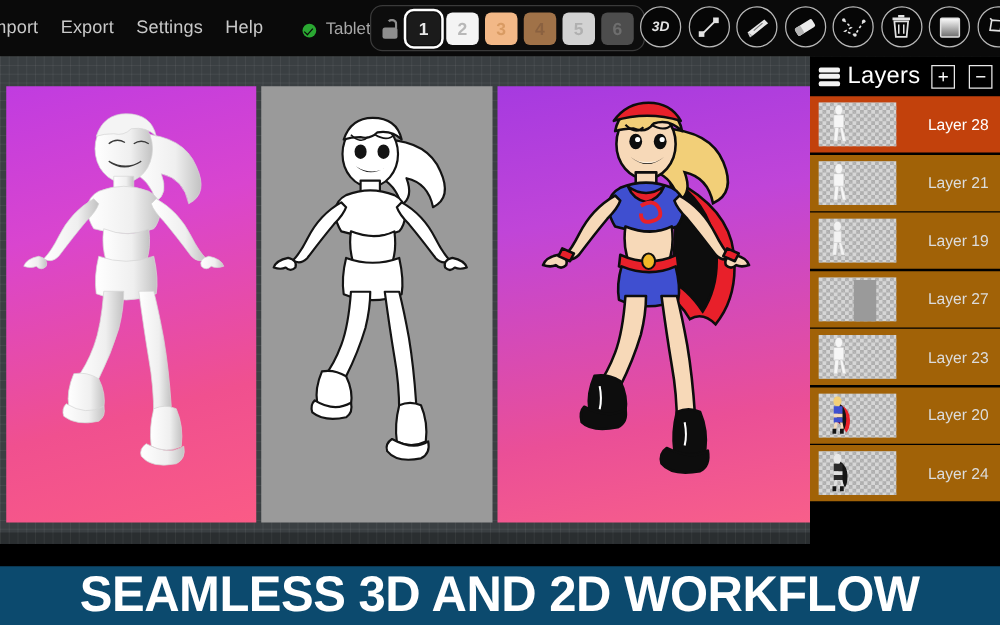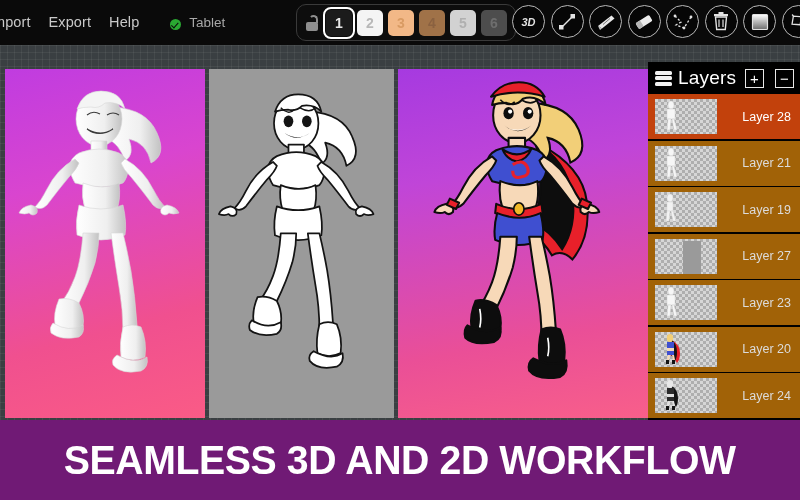--- a/index.html
+++ b/index.html
@@ -77,21 +77,21 @@
     position:absolute; top:24px; height:349px; overflow:hidden;
   }
   #canvas-3d   { left:5px;   width:200px; background:linear-gradient(165deg,#c03ce0 0%,#d945cf 32%,#f0508f 72%,#fa5b86 100%); }
   #canvas-line { left:209px; width:185px; background:#9a9a9a; }
   #canvas-color{ left:398px; width:250px; background:linear-gradient(170deg,#a63ae0 0%,#c045d8 30%,#ea4f97 75%,#f85f8a 100%); }
 
   .figure { position:absolute; left:50%; top:50%; transform:translate(-50%,-50%); }
 
   
   #layers-panel {
-    position:absolute; right:0; top:62px; width:152px; height:410px;
+    position:absolute; right:0; top:45px; width:152px; height:410px;
     background:#000; overflow:hidden;
   }
   #layers-header {
     height:32px; display:flex; align-items:center; gap:6px; padding:0 6px 0 7px;
   }
   .stack-icon { width:17px; height:15px; position:relative; }
   .stack-icon span {
     position:absolute; left:0; width:17px; height:4px; background:#f2f2f2;
     border-radius:1.5px;
   }
@@ -119,22 +119,22 @@
       linear-gradient(45deg,#aeaeae 25%,transparent 25%,transparent 75%,#aeaeae 75%),
       linear-gradient(45deg,#aeaeae 25%,transparent 25%,transparent 75%,#aeaeae 75%);
     background-size:6px 6px; background-position:0 0,3px 3px;
   }
   .layer-name { color:#dcdcdc; font-size:12.5px; margin-left:auto; margin-right:9px; }
   .layer-row.active .layer-name { color:#fff; }
   .thumb-art { position:absolute; left:8px; top:2px; }
 
   
   #banner {
-    position:absolute; left:0; bottom:0; width:800px; height:80px;
-    background:#701a75; display:flex; align-items:center; justify-content:center;
+    position:absolute; left:0; bottom:0; width:800px; height:47px;
+    background:#0c4a6e; display:flex; align-items:center; justify-content:center;
   }
   #banner-text {
     color:#fff; font-size:40px; font-weight:bold;
     font-family:"Liberation Sans Narrow","Liberation Sans",sans-serif;
     letter-spacing:-.4px; transform:scaleX(.98); white-space:nowrap;
   }
   .scrollbar-strip {
     position:absolute; left:0; bottom:65px; width:800px; height:9px;
     background:#2a2e30;
     background-image:linear-gradient(to right, rgba(255,255,255,.05) 1px, transparent 1px);
@@ -144,20 +144,21 @@
 </head>
 <body>
 
 <div id="app">
 
   <div id="topbar">
 
     <div class="menu-group">
       <div class="menu-item" id="menu-import">mport</div>
       <div class="menu-item">Export</div>
+      <div class="menu-item">Settings</div>
       <div class="menu-item">Help</div>
 
       <div class="tablet-status">
         <span class="check-badge"></span>
         <span class="tablet-label">Tablet</span>
       </div>
     </div>
 
     <div id="palette">
       <span class="lock-icon">

